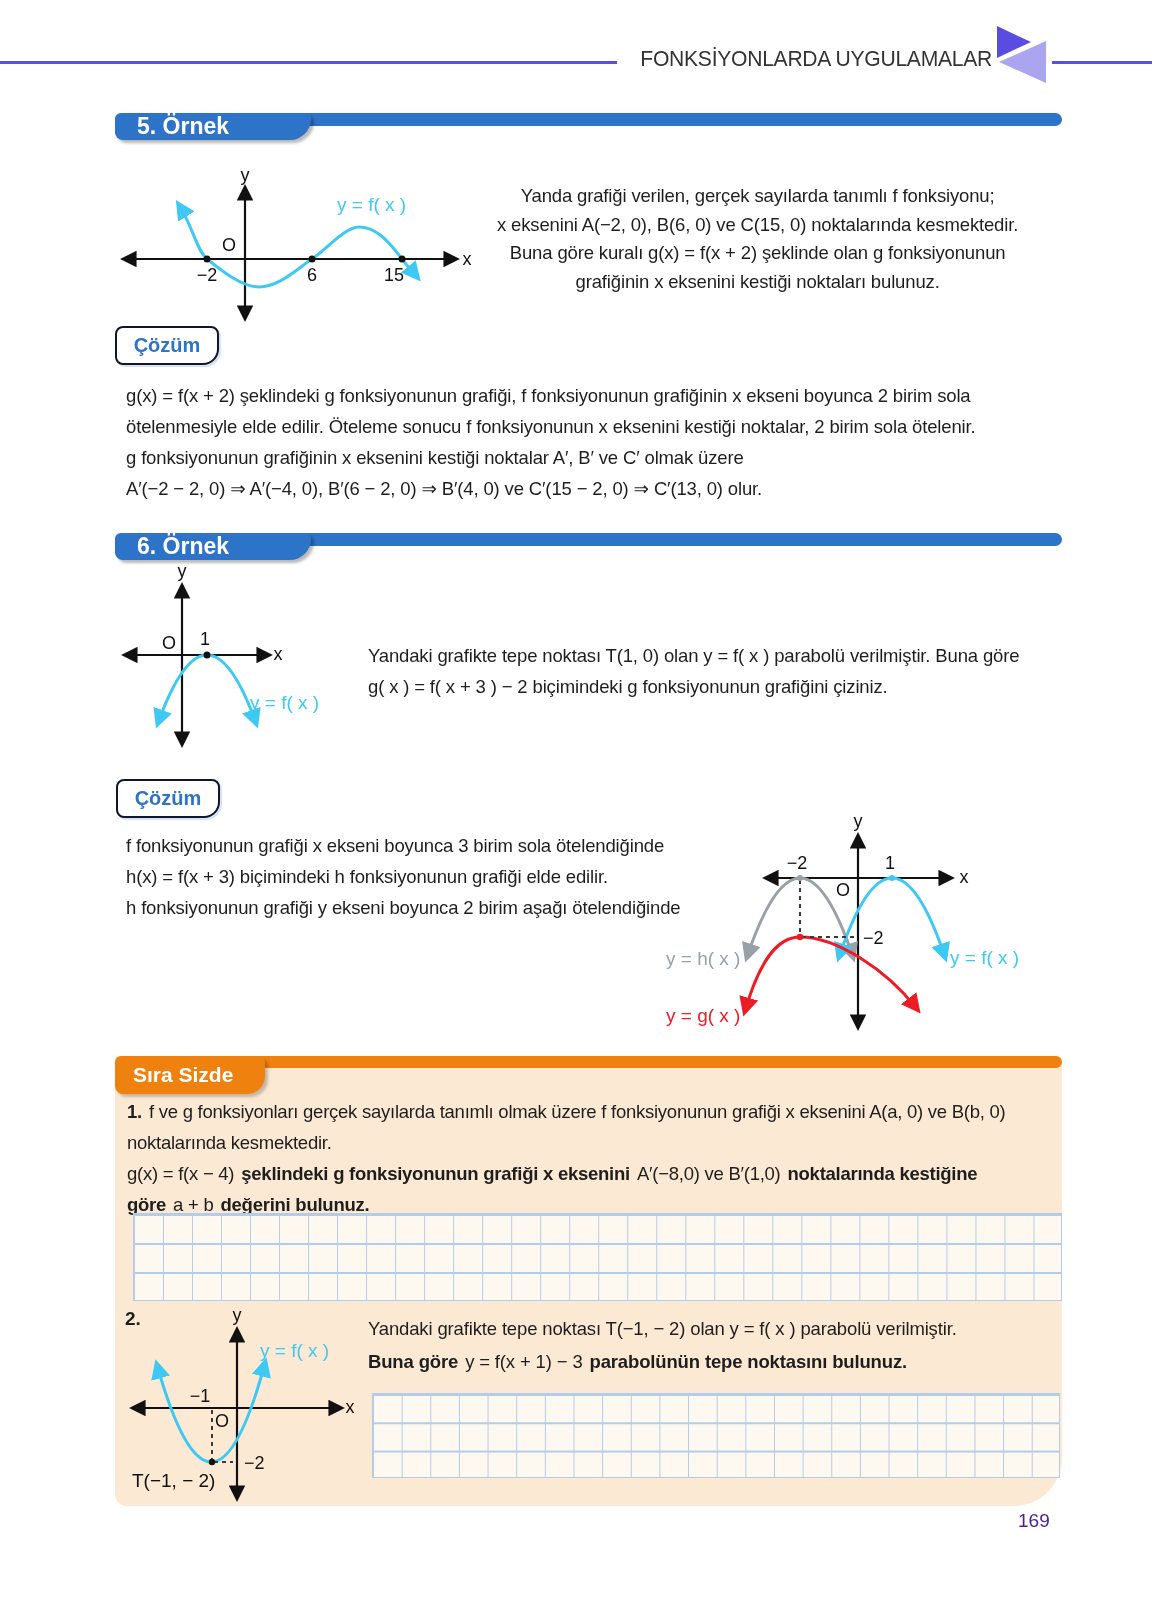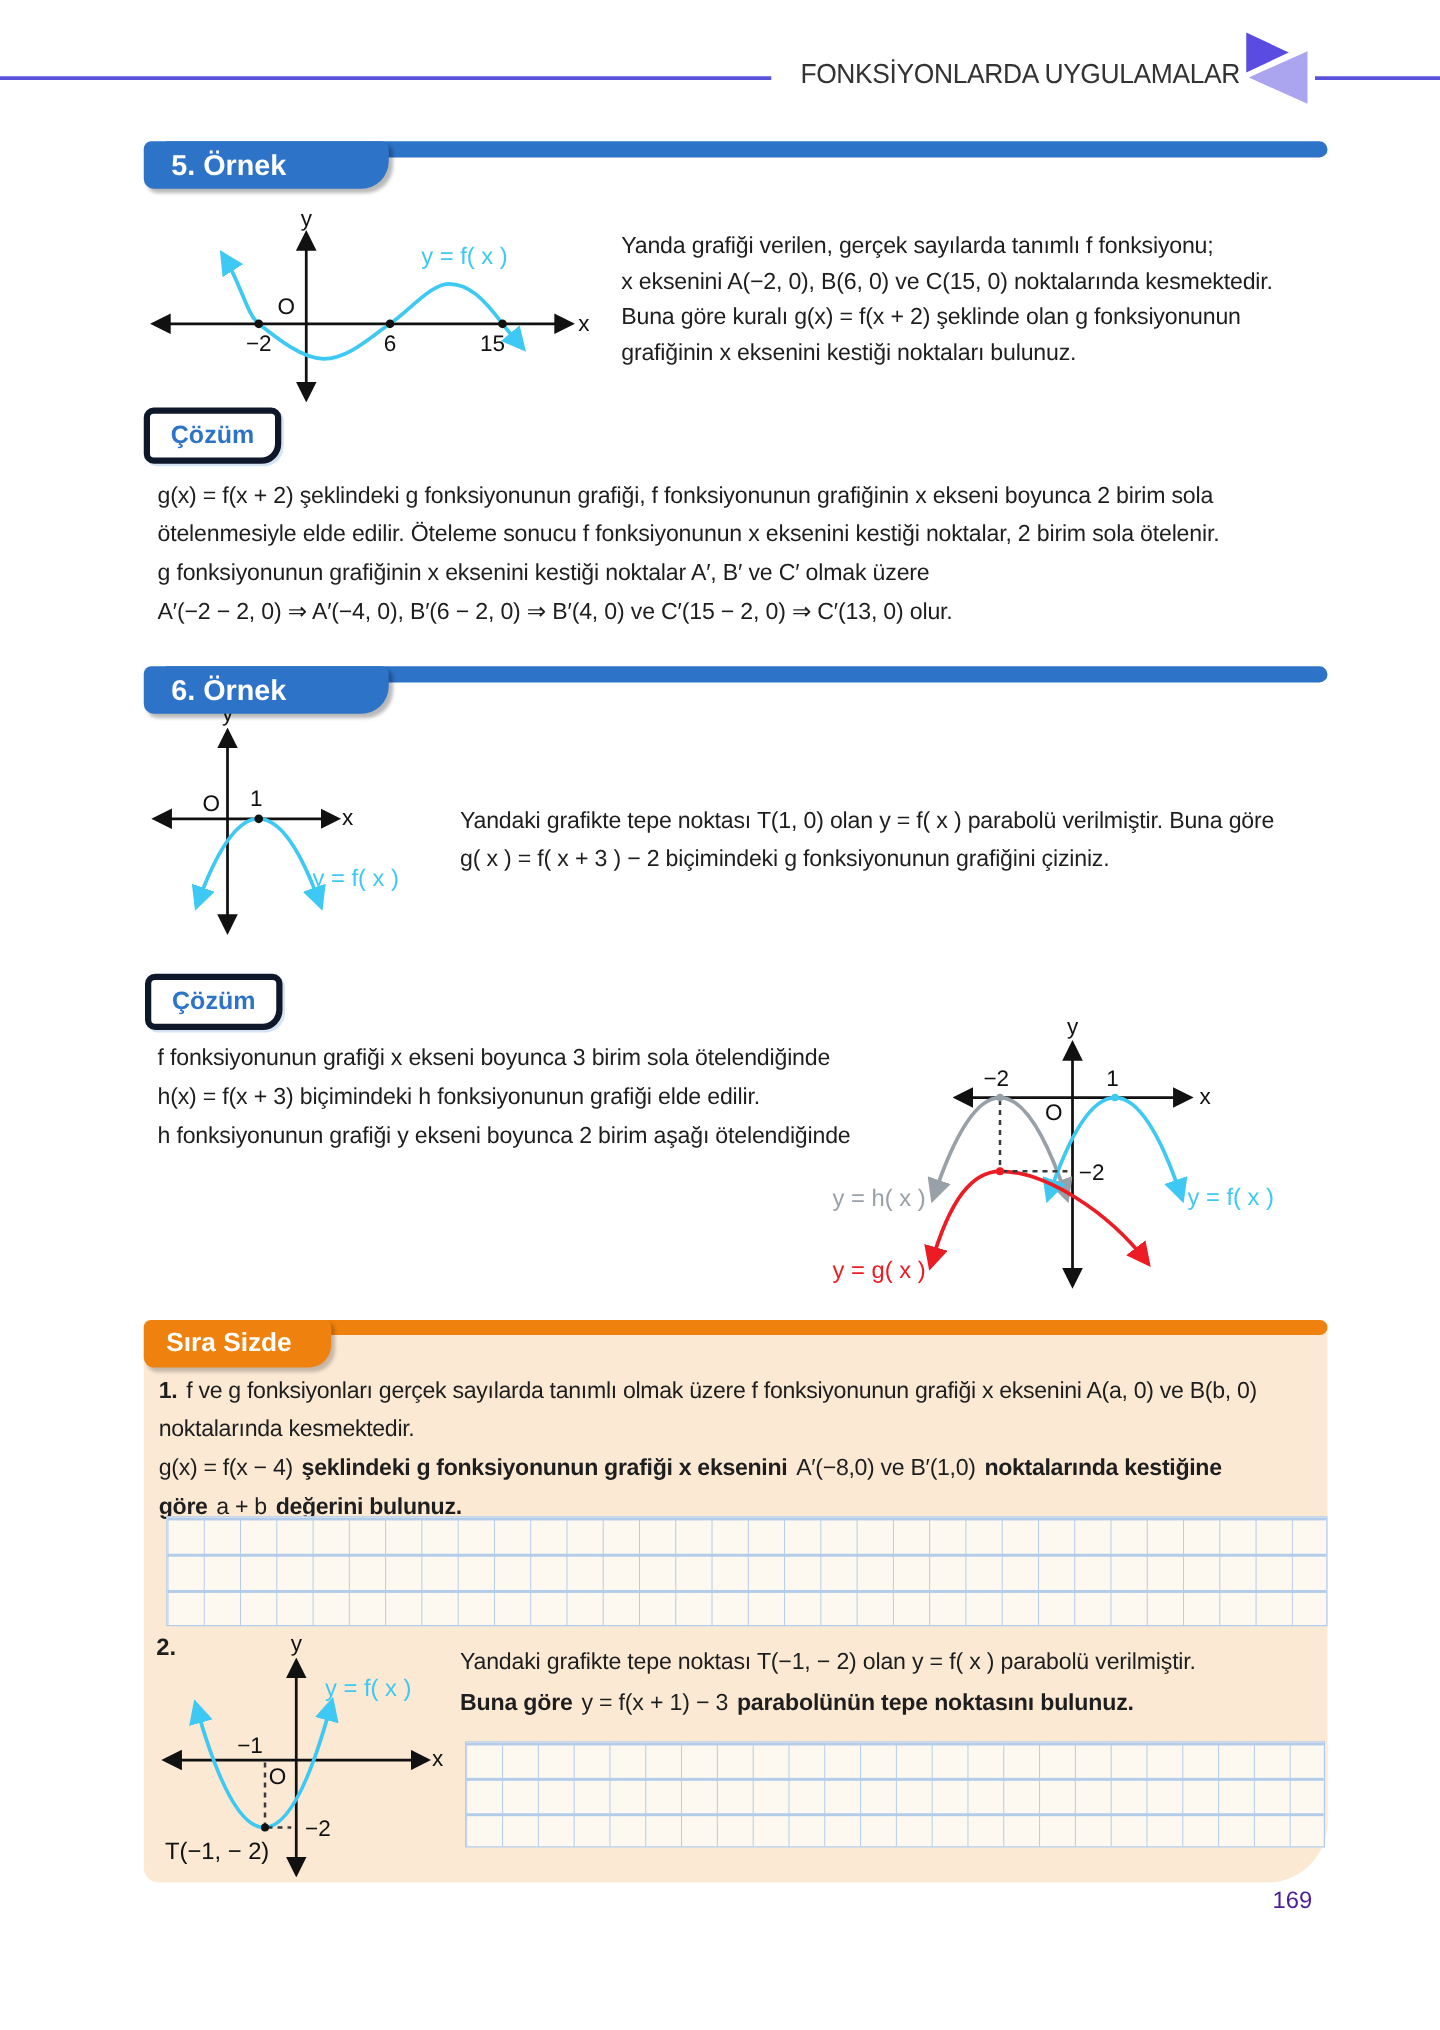--- a/index.html
+++ b/index.html
@@ -18,35 +18,35 @@
   }
   .tri-dark { position:absolute; left:997px; top:26px; width:0; height:0;
     border-top:16px solid transparent; border-bottom:16px solid transparent;
     border-left:34px solid #5b4ce1; z-index:1; }
   .tri-light { position:absolute; left:999px; top:41px; width:0; height:0;
     border-top:21px solid transparent; border-bottom:21px solid transparent;
     border-right:47px solid #aba4ef; z-index:2; }
   
   .bar-blue { position:absolute; left:133px; width:929px; height:13px;
     background:#2d73c8; border-radius:0 7px 7px 0; }
-  .tab-blue { position:absolute; left:115px; width:196px; height:38px;
+  .tab-blue { position:absolute; left:115px; width:196px; height:27px;
     background:#2d73c8; border-radius:6px 6px 22px 8px; color:#fff;
     font-weight:bold; font-size:23px; display:flex; align-items:center;
     padding-left:22px; box-sizing:border-box; box-shadow:3px 3px 3px rgba(0,0,0,0.28);
     z-index:3; }
   .cozum {
     position:absolute; width:100px; height:35px; background:#fff;
-    border:5px solid #0f172a; border-radius:8px 8px 16px 8px; color:#2d73c8;
+    border:2px solid #0f172a; border-radius:8px 8px 16px 8px; color:#2d73c8;
     font-weight:bold; font-size:20px; display:flex; align-items:center;
     justify-content:center; box-shadow:2px 2px 0 rgba(45,115,200,0.2);
   }
   
   .tblock { position:absolute; font-size:18.5px; letter-spacing:-0.15px; }
   .tblock .line { white-space:nowrap; }
-  .lh28 .line { line-height:28.5px; }
+  .lh28 .line { line-height:28.5px;text-align:center; }
   .lh31 .line { line-height:31px; }
   .lh33 .line { line-height:33px; }
   .b { font-weight:bold; }
   .seg { margin-right:7px; }
   
   .sira-panel { position:absolute; left:115px; top:1056px; width:947px; height:450px;
     background:#fbe9d4; border-radius:4px 8px 48px 12px; }
   .bar-orange { position:absolute; left:133px; top:1056px; width:929px; height:12px;
     background:#ef820e; border-radius:0 6px 6px 0; }
   .tab-orange { position:absolute; left:115px; top:1056px; width:150px; height:38px;

